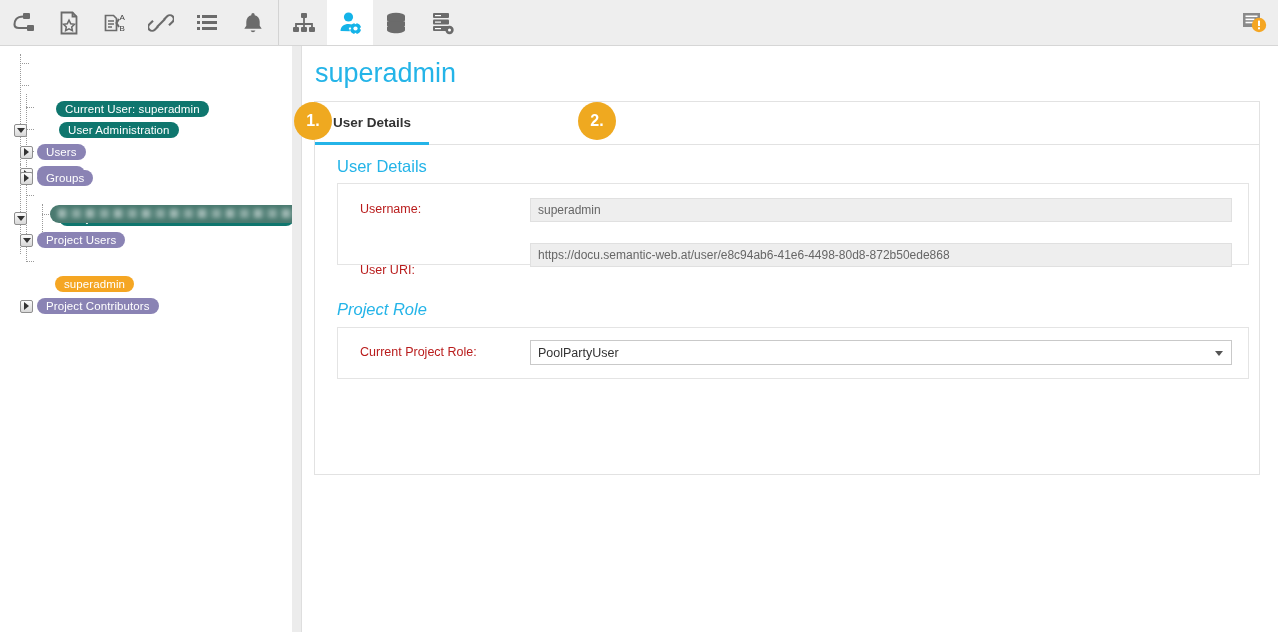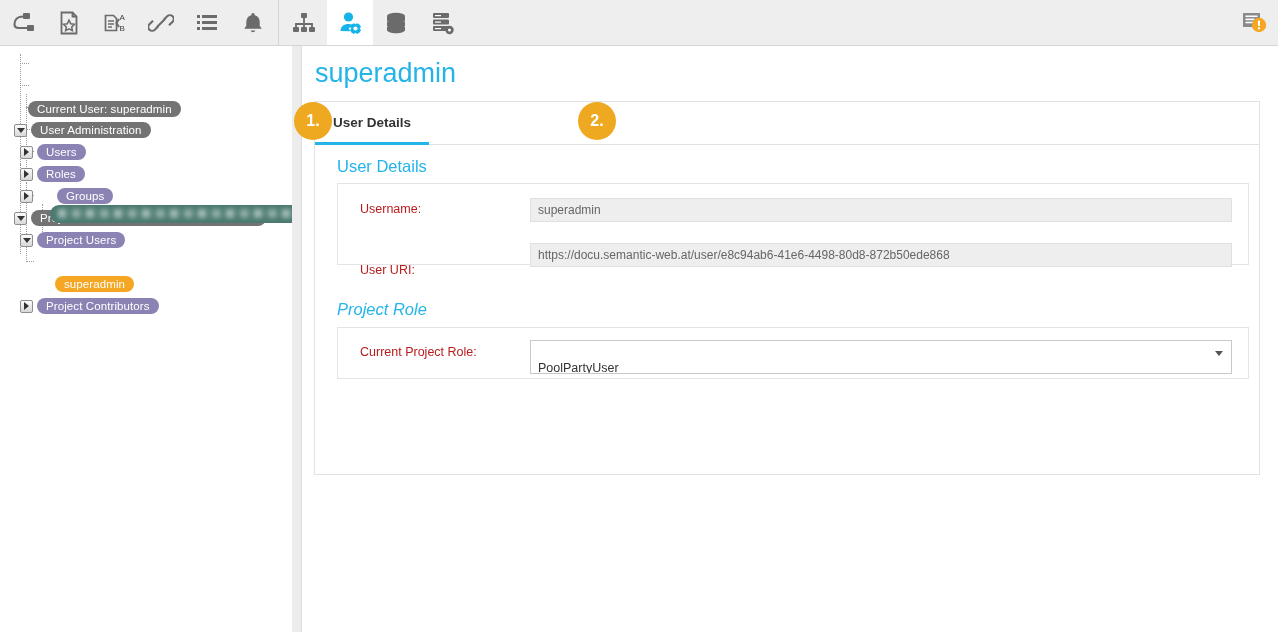--- a/index.html
+++ b/index.html
@@ -81,21 +81,21 @@
   .pill {
     display: inline-block;
     height: 16px;
     line-height: 16px;
     padding: 0 9px;
     border-radius: 9px;
     font-size: 11.5px;
     color: #ffffff;
     letter-spacing: .1px;
   }
-  .pill.cyan    { background: #737373; }
+  .pill.cyan    { background: #0f766e; margin-left: 28px; }
   .pill.purple  { background: #8a83b4; }
   .pill.orange  { background: #f5a623; }
   .pill.redact  {
     background: #4a7a70;
     width: 248px;
     height: 18px;
     border-radius: 9px;
     position: relative;
     overflow: hidden;
   }
@@ -239,21 +239,21 @@
     position: absolute;
     left: 192px;
     width: 702px;
     height: 25px;
     box-sizing: border-box;
     background: #ffffff;
     border: 1px solid #c9c9c9;
     font-size: 12.5px;
     color: #333333;
     line-height: 23px;
-    padding: 16px 7px;
+    padding: 1px 7px;
     white-space: nowrap;
     overflow: hidden;
   }
   .select-caret {
     position: absolute;
     right: 8px; top: 10px;
     width: 0; height: 0;
     border-left: 4px solid transparent;
     border-right: 4px solid transparent;
     border-top: 5px solid #555;
@@ -433,21 +433,21 @@
       <span class="pill purple">Users</span>
     </div>
 
     <div class="node" style="left:20px; top:119px;align-items:center;">
       <span class="expander closed">
           <i></i>
         </span>
       <span class="pill purple">Roles</span>
     </div>
 
-    <div class="node" style="left:20px; top:141px;gap:20px;">
+    <div class="node" style="left:20px; top:123px;">
       <span class="expander closed">
           <i></i>
         </span>
       <span class="pill purple">Groups</span>
     </div>
 
     <div class="node" style="left:14px; top:163px;">
       <span class="expander open">
           <i></i>
         </span>

